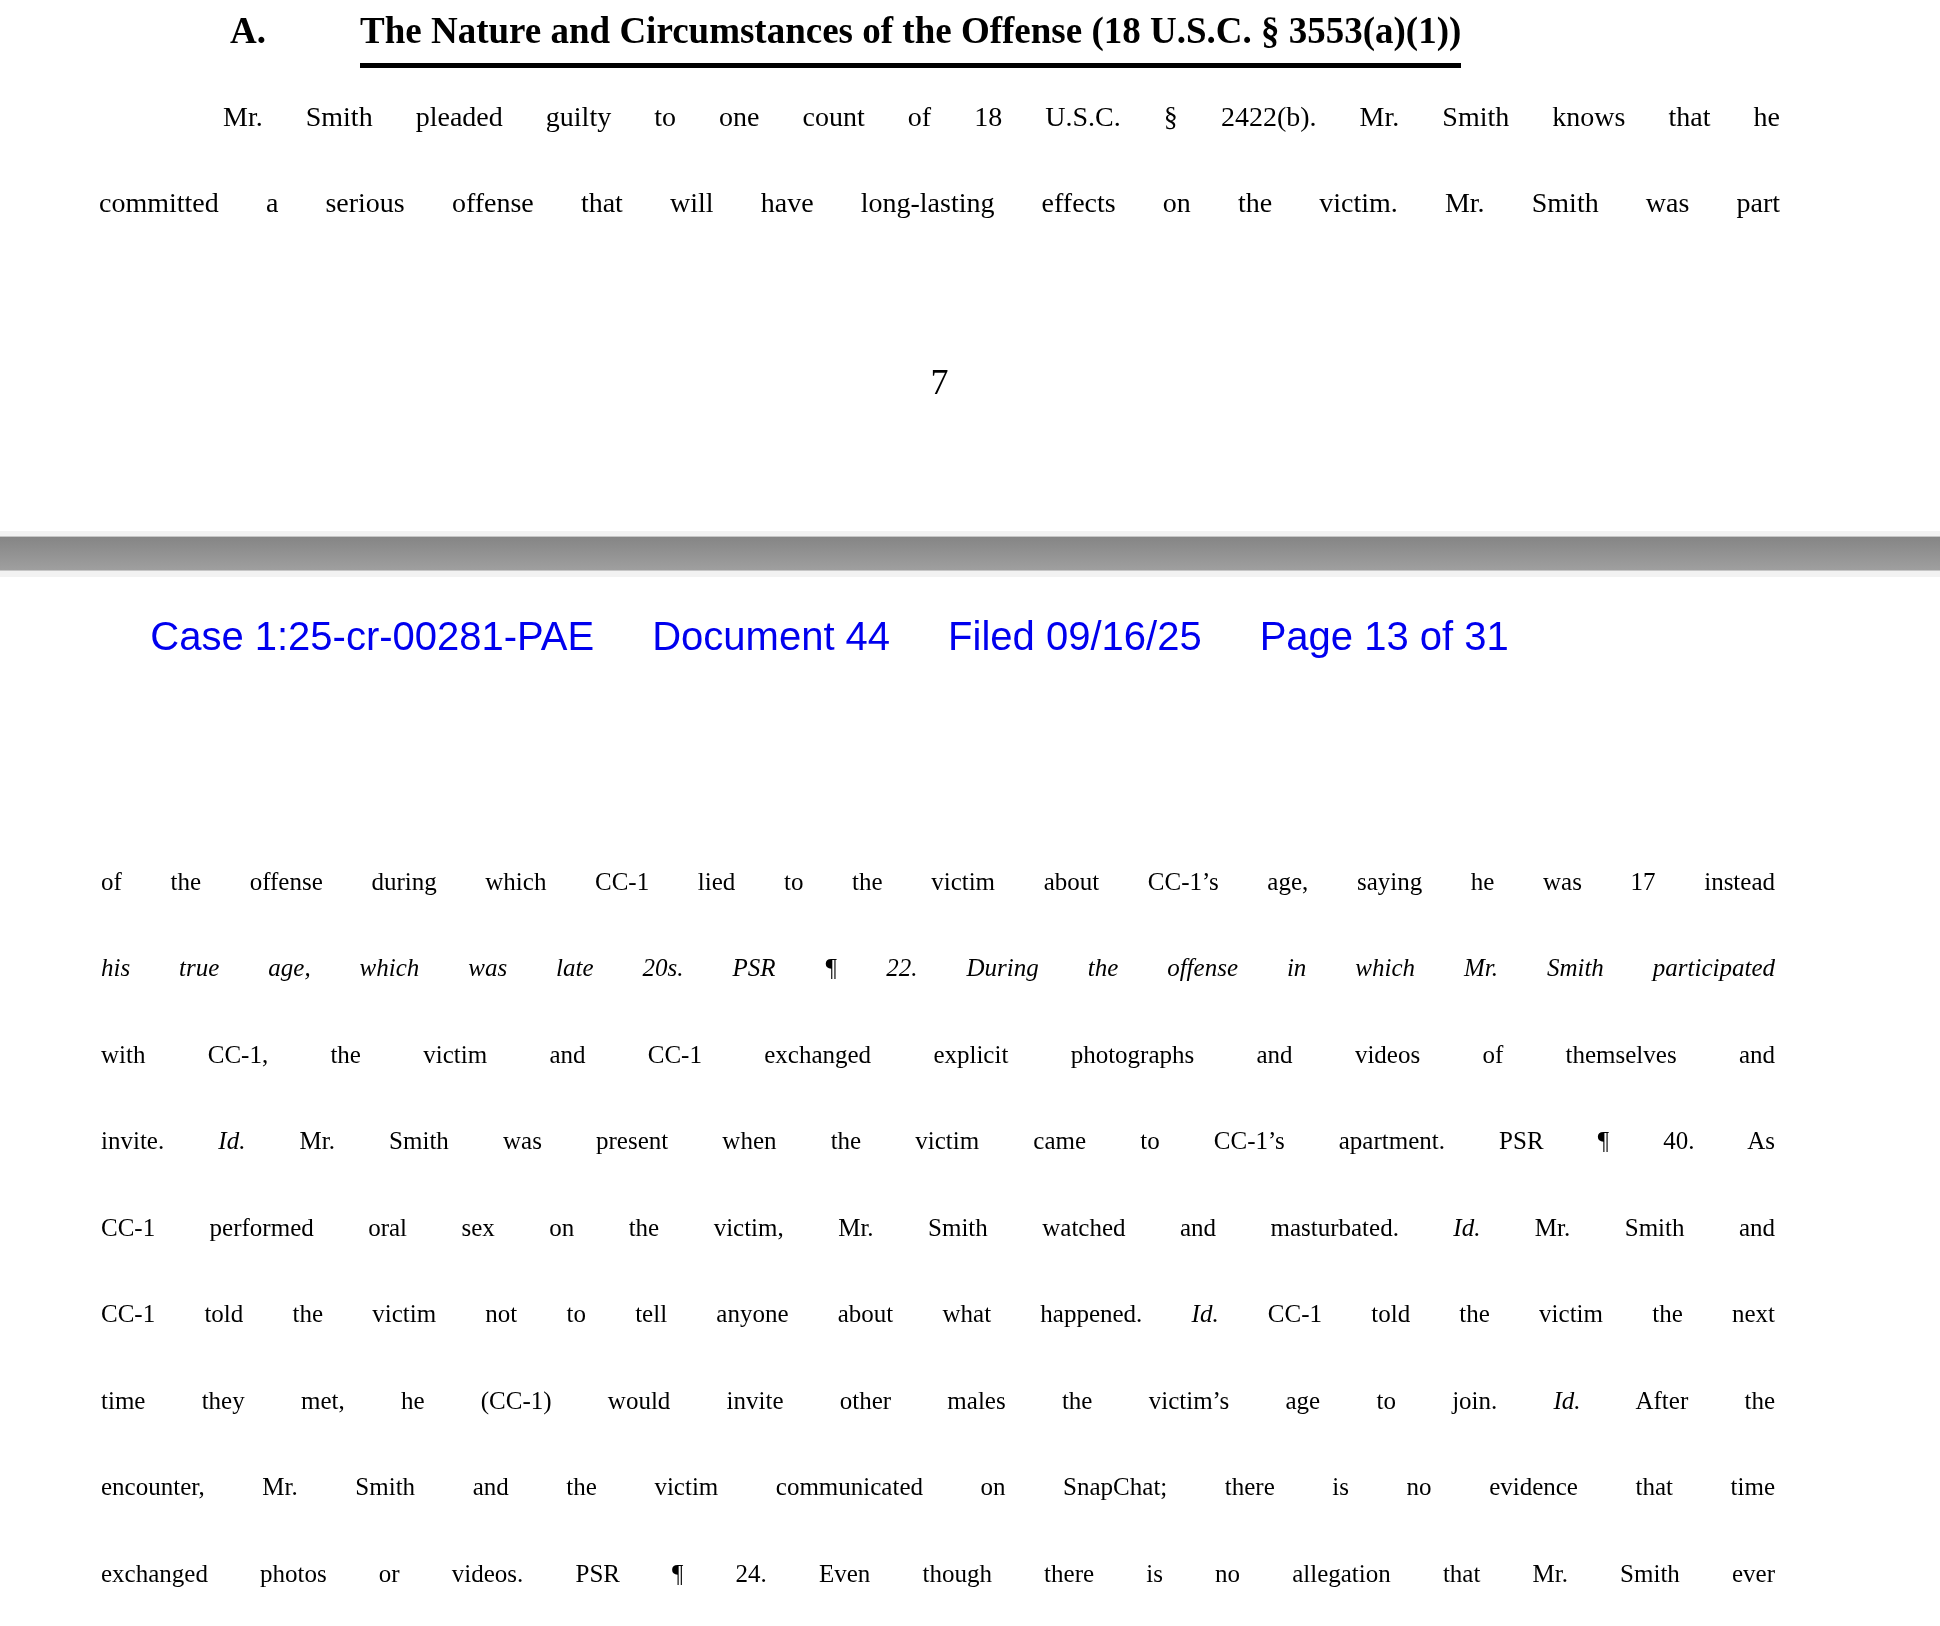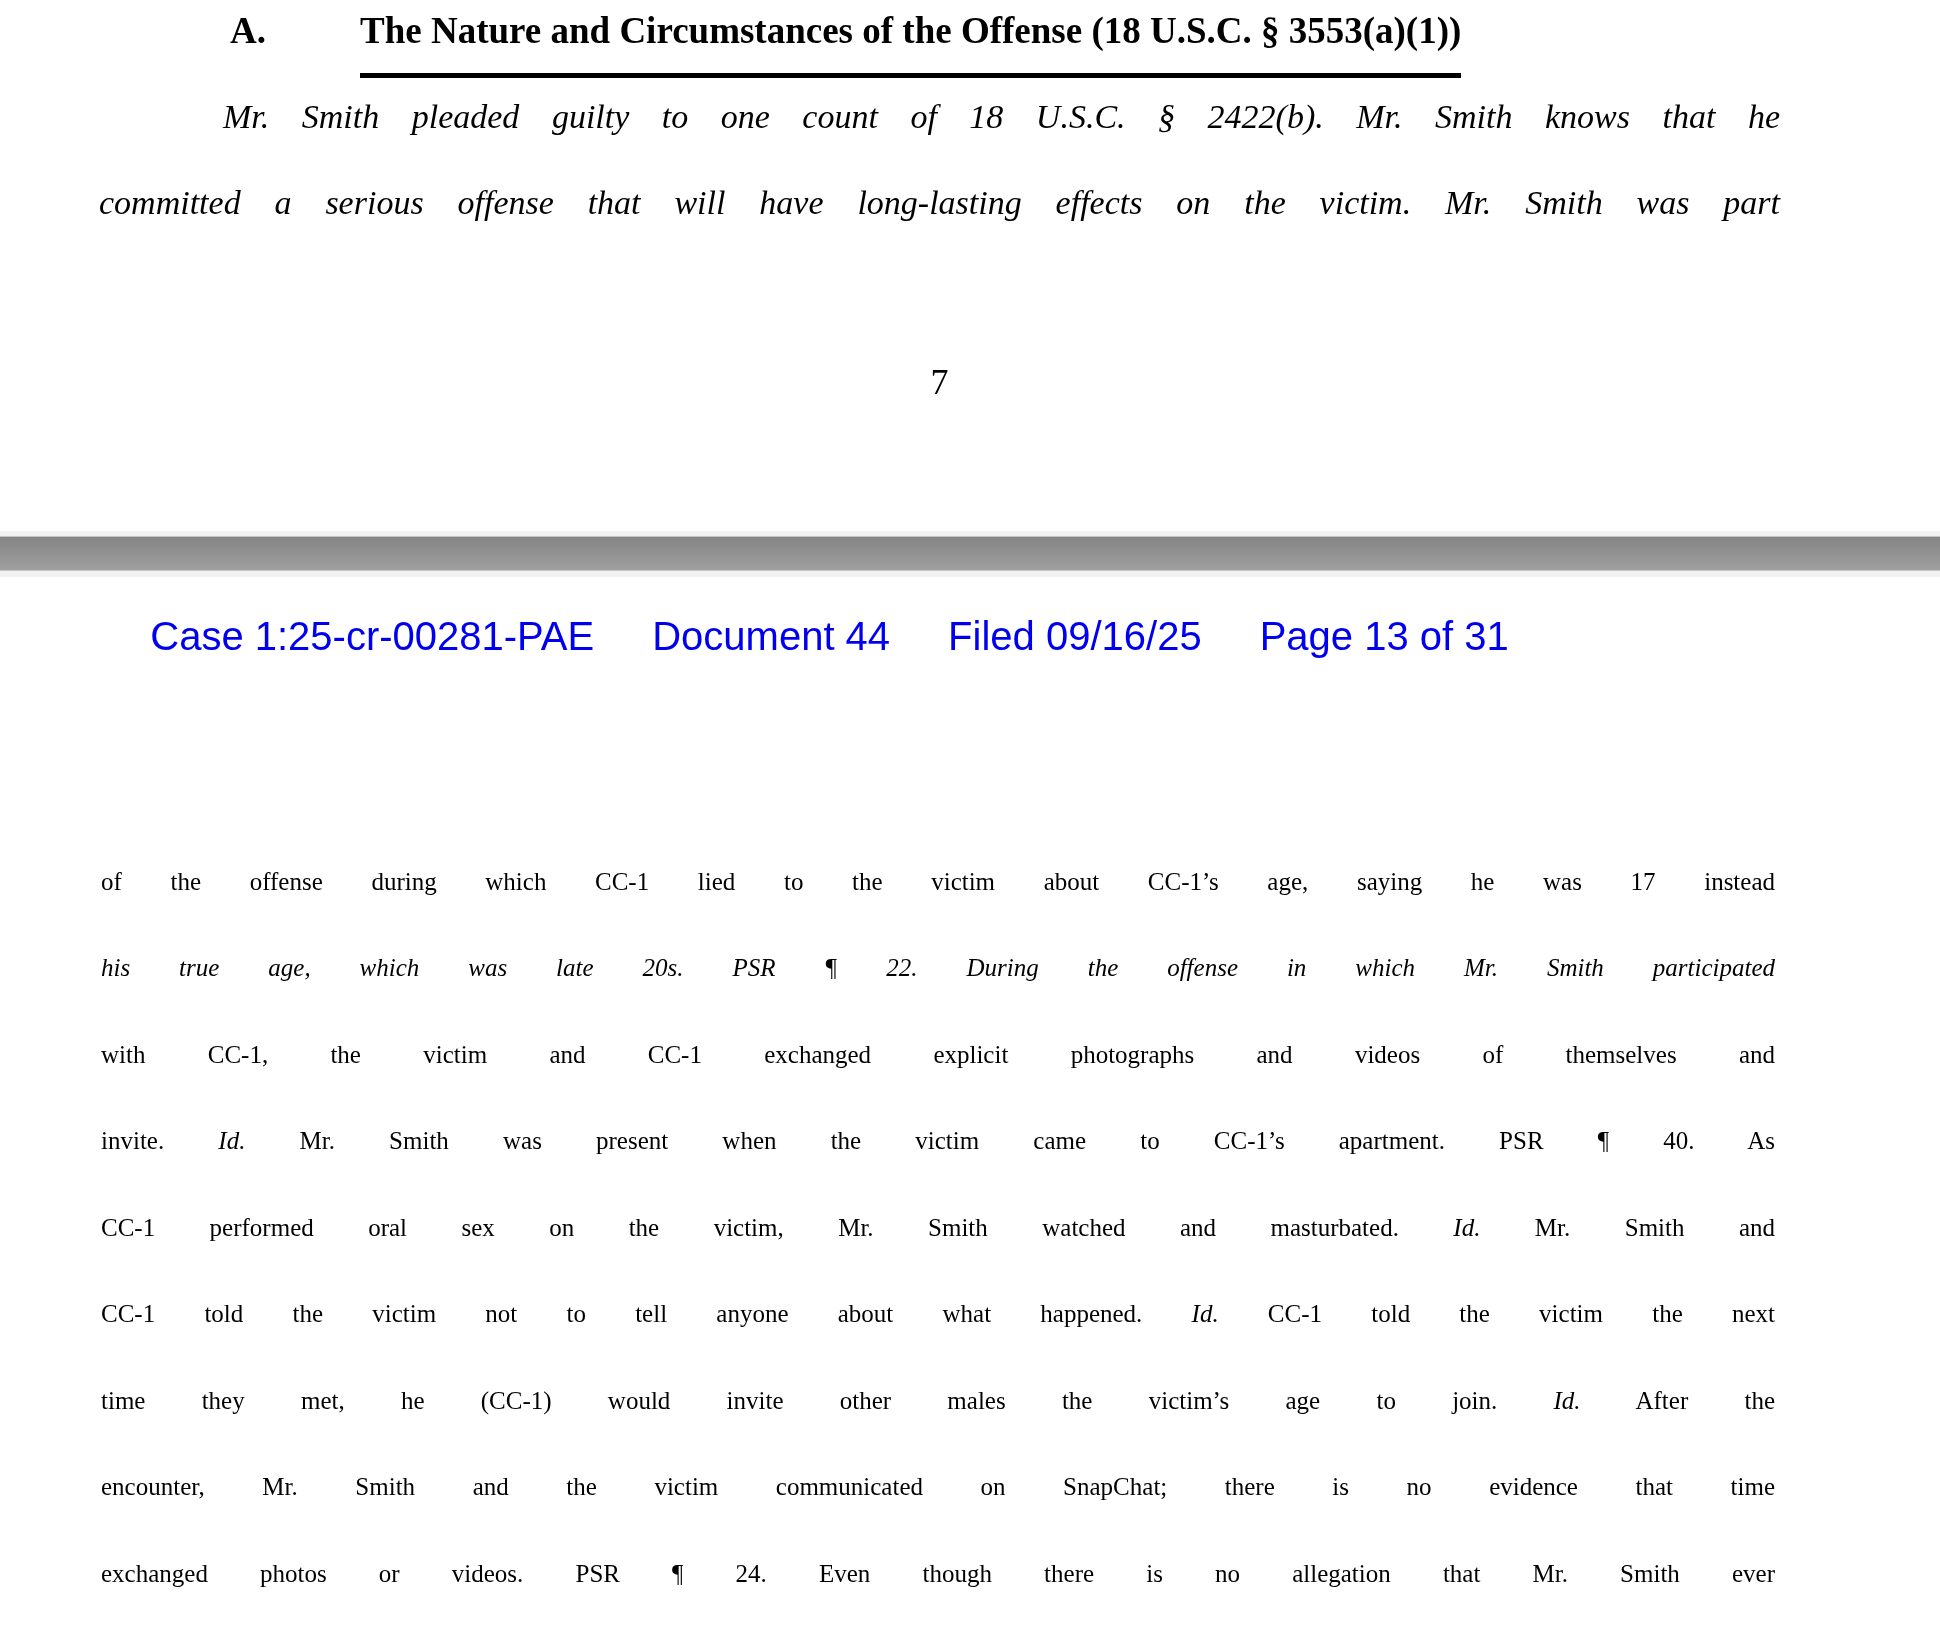--- a/index.html
+++ b/index.html
@@ -27,33 +27,32 @@
     font-size: 37px;
     line-height: 42px;
   }
   .heading-letter {
     display: inline-block;
     width: 130px;
   }
   .heading-title {
     display: inline-block;
     border-bottom: 5px solid #000000;
-    padding-bottom: 21px;
+    padding-bottom: 11px;
   }
 
   .doc-line {
     position: absolute;
     left: 99px;
     width: 1681px;
-    font-size: 34px;
+    font-size: 28px;
     line-height: 44px;
     text-align: justify;
     text-align-last: justify;
     text-justify: inter-word;
-    font-style: italic;
   }
   .doc-line.indent-first { text-indent: 124px; }
   .line-prev-1 { top: 95px; }
   .line-prev-2 { top: 181px; }
 
   .page-number {
     position: absolute;
     top: 361px;
     left: 99px;
     width: 1681px;

